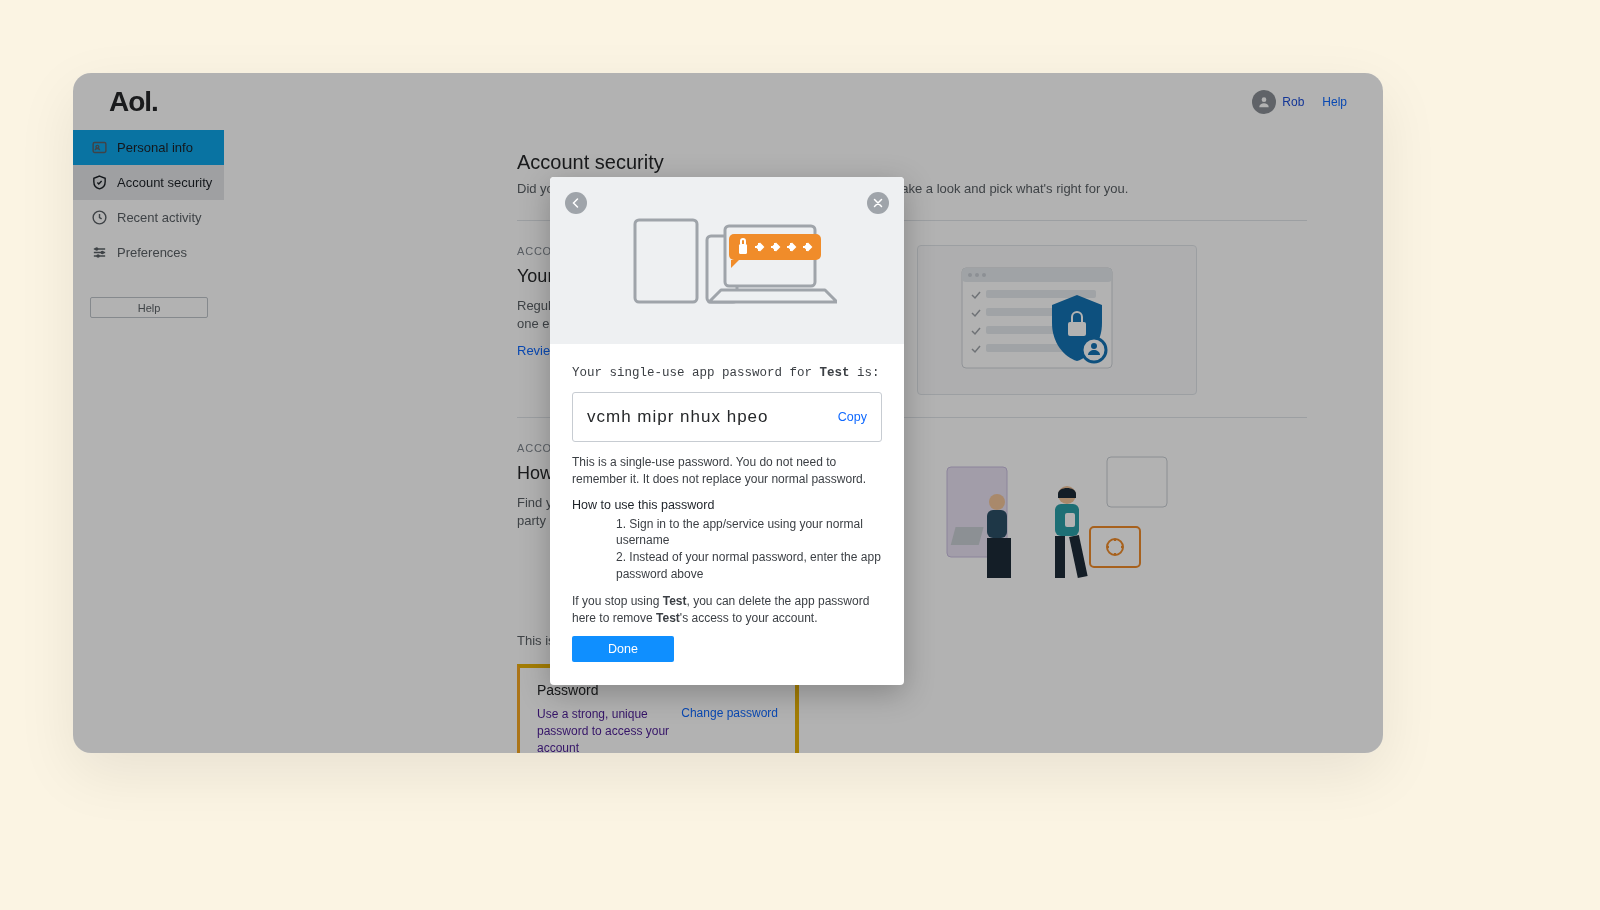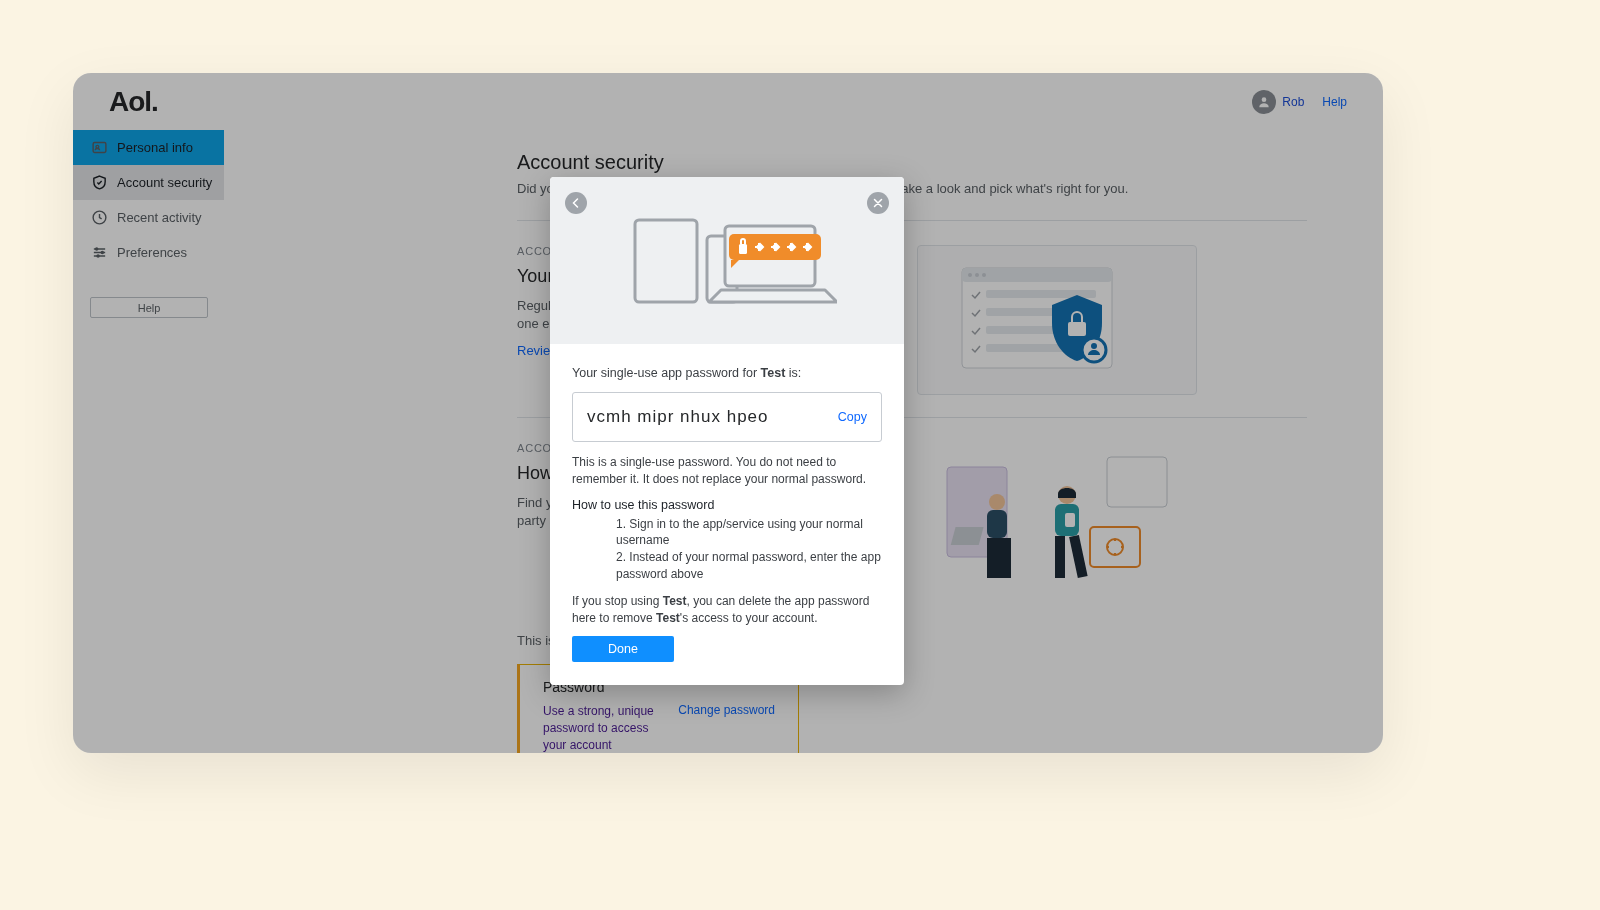--- a/index.html
+++ b/index.html
@@ -78,22 +78,22 @@
   .illust-card {
     width: 280px; height: 150px;
     background: #f9fafb; border: 1px solid #e0e4e9; border-radius: 4px;
     display: flex; align-items: center; justify-content: center;
     flex-direction: column;
   }
   .illust-card.no-border { border: none; background: transparent; height:160px;}
 
   .card-block {
     width: 282px;
-    border: 1px solid #eab308;
-    padding: 14px 23px;
+    border: 4px solid #eab308;
+    padding: 14px 17px;
     background: #fff;
   }
   .card-block .card-title { font-size: 14px; margin-bottom: 8px; }
   .card-block .card-row { display:flex; justify-content: space-between; align-items:flex-start; gap:12px;}
   .card-block .card-text { font-size: 12px; color: #4c1d95; max-width: 160px; line-height:1.4;}
   .card-block .card-link { font-size: 12px; color: #0f69ff; white-space:nowrap;}
 
   
   .modal {
     position: absolute;
@@ -116,21 +116,21 @@
     width: 22px; height: 22px; border-radius: 11px;
     background: #9fa4aa; display:flex; align-items:center; justify-content:center;
     cursor: pointer;
   }
   .icon-btn svg { width: 12px; height: 12px; fill: #fff; }
   .back-btn { left: 15px; }
   .close-btn { right: 15px; }
 
   .modal-body { padding: 22px 22px 18px; }
   .modal-title { font-size: 18px; margin-bottom: 18px; }
-  .modal-lead { font-size: 12.5px; color: #3b3f44; margin-bottom: 12px; }
+  .modal-lead { font-size: 12.5px; color: #3b3f44; margin-bottom: 12px; font-family: Liberation Mono, monospace; }
   .pw-box {
     border: 1px solid #c7ccd2; border-radius: 3px;
     height: 50px; display: flex; align-items: center;
     padding: 0 14px; justify-content: space-between;
     margin-bottom: 12px;
   }
   .pw-text { font-size: 17px; letter-spacing: 1px; }
   .copy-link { font-size: 12.5px; color: #0f69ff; cursor:pointer;}
   .modal-p { font-size: 12px; color: #3b3f44; line-height: 1.4; margin-bottom: 10px; }
   .modal-h { font-size: 12.5px; font-weight: 400; color:#1d2228; margin-bottom: 4px; }

